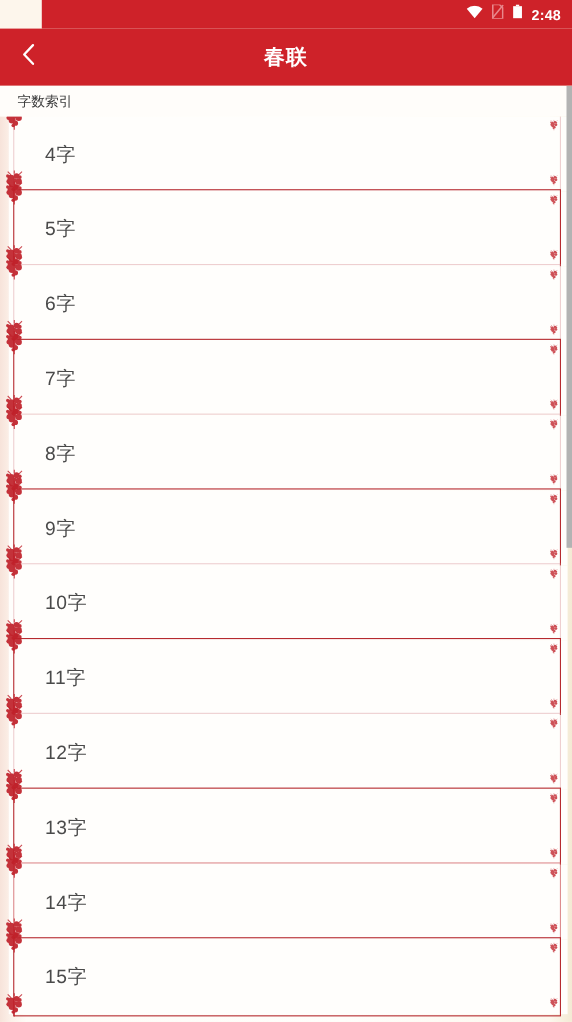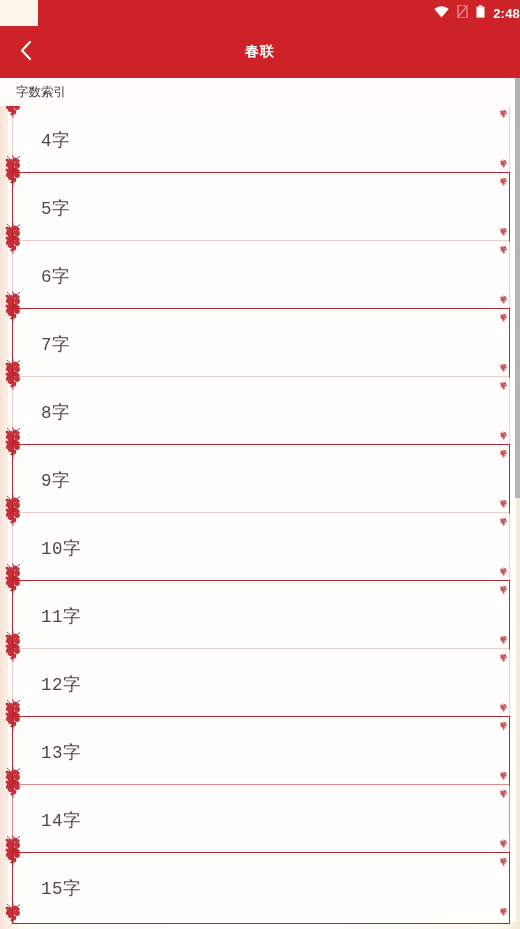--- a/index.html
+++ b/index.html
@@ -9,41 +9,41 @@
     background:#fdf6ec;
     overflow:hidden;
   }
 
   #app { position:relative; width:520px; height:929px; overflow:hidden; }
 
   
   .statusbar{
     height:26px; background:#CE2229;
     display:flex; align-items:center; justify-content:flex-end;
-    gap:8px;margin-left:38px;
+    padding-right:10px; gap:8px;margin-left:38px;
   }
   .sb-icon{ display:block; }
   .sb-time{
     color:#ffffff; font-size:13px; font-weight:bold;
     letter-spacing:.2px; line-height:1;
   }
 
   
   .appbar{
     height:52px; background:#CE2229;
     display:flex; align-items:center; position:relative;
   }
   .back-btn{
     width:52px; height:52px;
     display:flex; align-items:center; justify-content:center;
     cursor:pointer;
   }
   .appbar-title{
     position:absolute; left:0; right:0; text-align:center;
-    color:#ffffff; font-size:14px; font-weight:bold;
+    color:#ffffff; font-size:19px; font-weight:bold;
     letter-spacing:1px; pointer-events:none;
   }
 
   
   .content{
     position:absolute; top:78px; left:0; right:0; bottom:0;
     background:
       linear-gradient(to right,
         #f7e3da 0px, #fcf1e9 10px, #fefcf7 24px,
         #fffefb 60%, #fdf8ee 96%, #f3ead4 100%);
@@ -52,21 +52,21 @@
 
   .index-header{
     height:28px;
     background:#fffdfa;
     display:flex; align-items:center;
     padding-left:16px;
     font-size:12.5px; color:#3a3a3a;
     position:relative; z-index:3;
   }
 
-  .list{ position:relative; padding:0 4px 0 8px;font-family:Liberation Mono, monospace; }
+  .list{ position:relative; padding:0 4px 0 8px; }
 
   
   .row{
     position:relative;
     height:68px;
     margin-bottom:0;
     background:#fffefc;
     cursor:pointer;
   }
   .frame{

